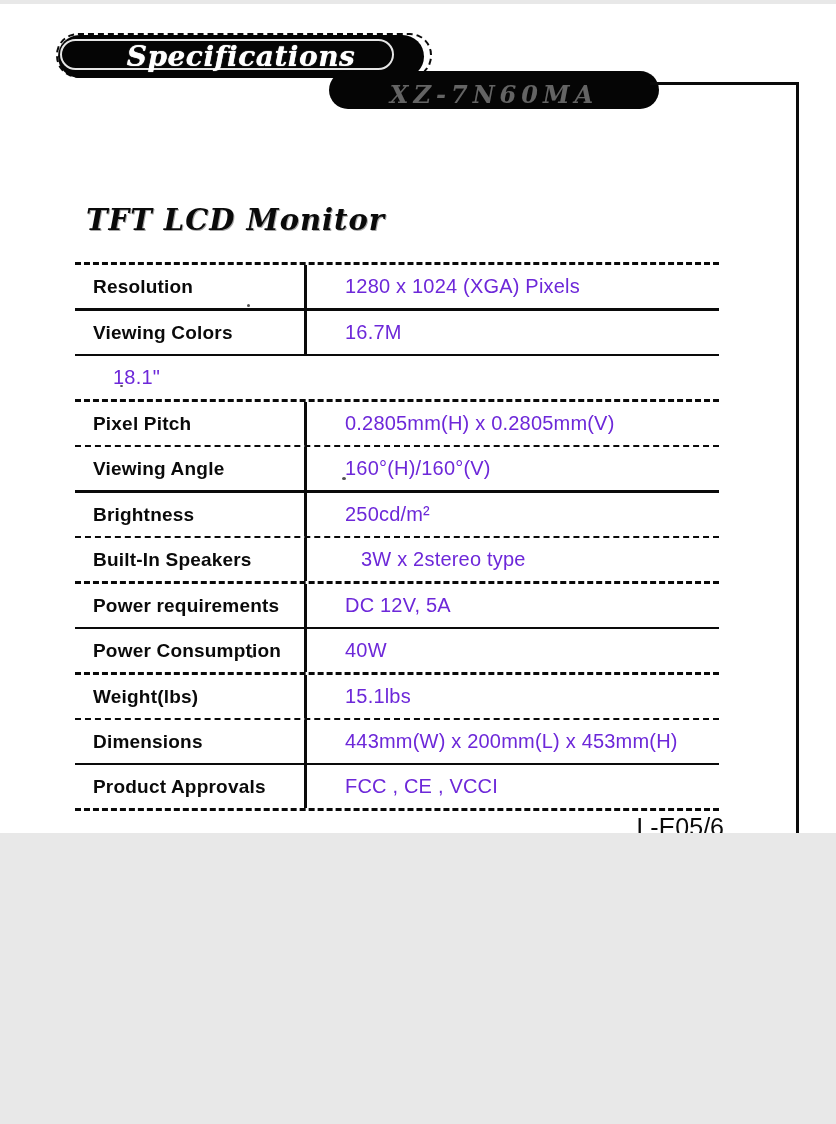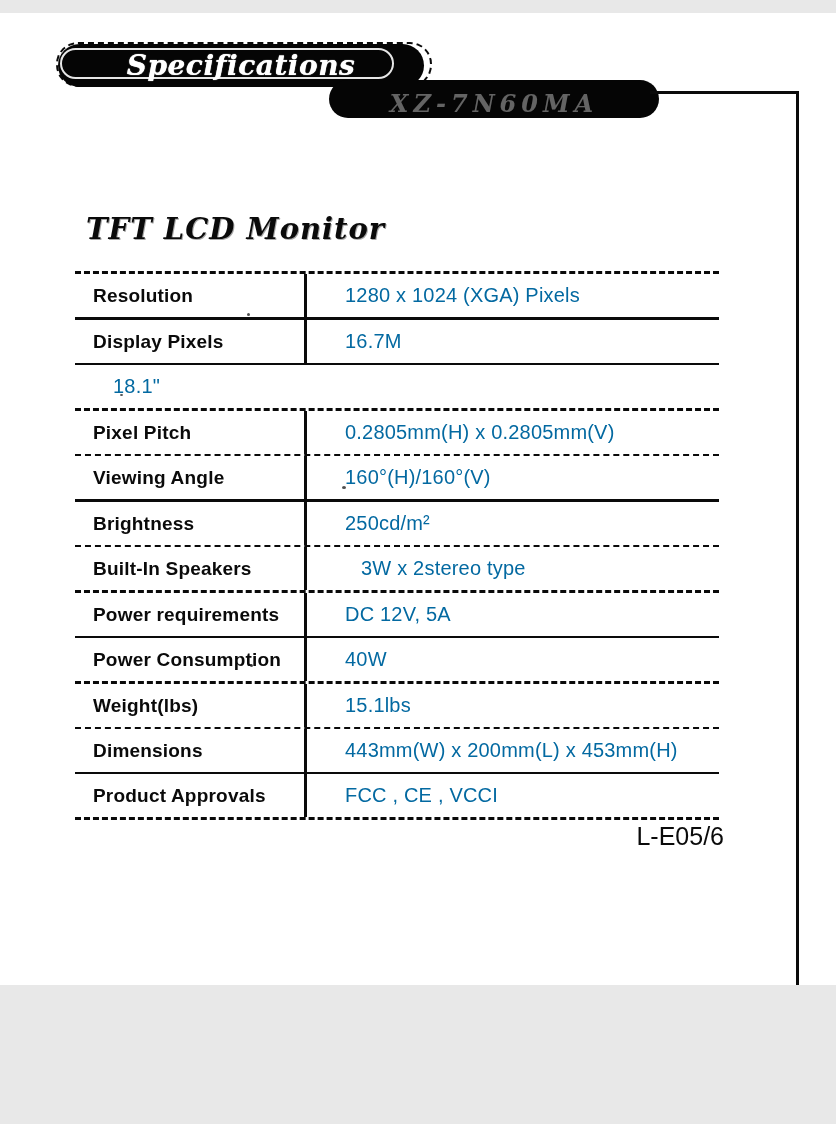--- a/index.html
+++ b/index.html
@@ -1,19 +1,19 @@
 <!DOCTYPE html>
 <html><head>
 <meta charset="utf-8">
 <style>
   html,body{margin:0;padding:0;background:#e8e8e8;}
   .page{
-    position:relative;width:836px;height:972px;background:#ffffff;
+    position:relative;width:836px;height:829px;background:#ffffff;
     font-family:"Liberation Sans",sans-serif;color:#000;overflow:hidden;
-    margin:13px auto;
+    margin:4px auto;
   }
   
   .banner-outline{
     position:absolute;left:56px;top:29px;width:372px;height:41px;
     border:2px dashed #0a0a0a;border-radius:22px;background:#fff;
   }
   .banner-spec{
     position:absolute;left:58px;top:31px;width:366px;height:43px;
     background:#050505;border-radius:22px;
     display:flex;align-items:center;justify-content:center;
@@ -64,21 +64,21 @@
   .spec-row:nth-child(11){border-top-style:dashed;}
   .cell-label{
     width:232px;box-sizing:border-box;padding-left:18px;
     border-right:3px solid #0a0a0a;
     display:flex;align-items:center;
     font-weight:700;font-size:19px;letter-spacing:.2px;color:#0a0a0a;
   }
   .cell-value{
     flex:1;box-sizing:border-box;padding-left:38px;
     display:flex;align-items:center;
-    font-weight:400;font-size:20px;letter-spacing:.2px;color:#0369a1;
+    font-weight:400;font-size:20px;letter-spacing:.2px;color:#6d28d9;
   }
   
   .page-code{
     position:absolute;left:520px;top:809px;width:204px;text-align:right;
     font-size:25px;color:#0a0a0a;
   }
   .doc-number{
     position:absolute;left:76px;top:1074px;
     font-size:17px;letter-spacing:.5px;color:#0a0a0a;
   }
@@ -112,21 +112,21 @@
 
   <div class="table-title">TFT LCD Monitor</div>
 
   <div class="spec-table">
     <div class="spec-row">
       <div class="cell-label">Resolution</div>
       <div class="cell-value">1280 x 1024 (XGA) Pixels</div>
     </div>
 
     <div class="spec-row">
-      <div class="cell-label">Display Pixels</div>
+      <div class="cell-label">Viewing Colors</div>
       <div class="cell-value">16.7M</div>
     </div>
 
     <div class="spec-row">
       <div class="cell-value">18.1"</div>
     </div>
 
     <div class="spec-row">
       <div class="cell-label">Pixel Pitch</div>
       <div class="cell-value">0.2805mm(H) x 0.2805mm(V)</div>

